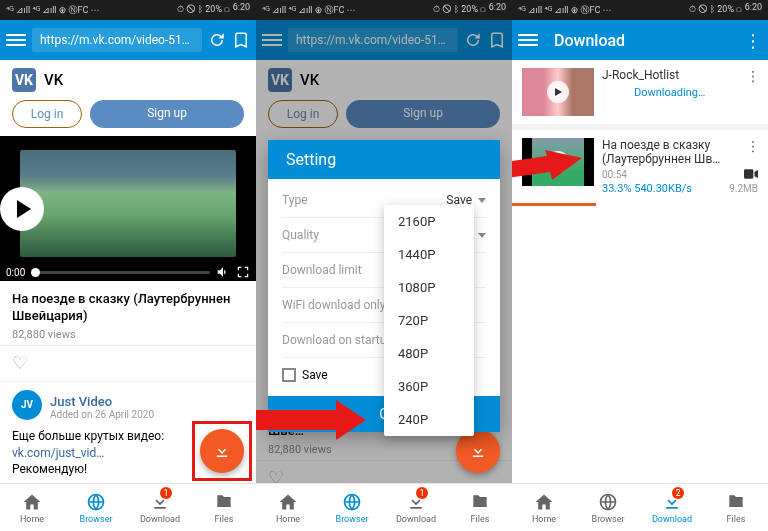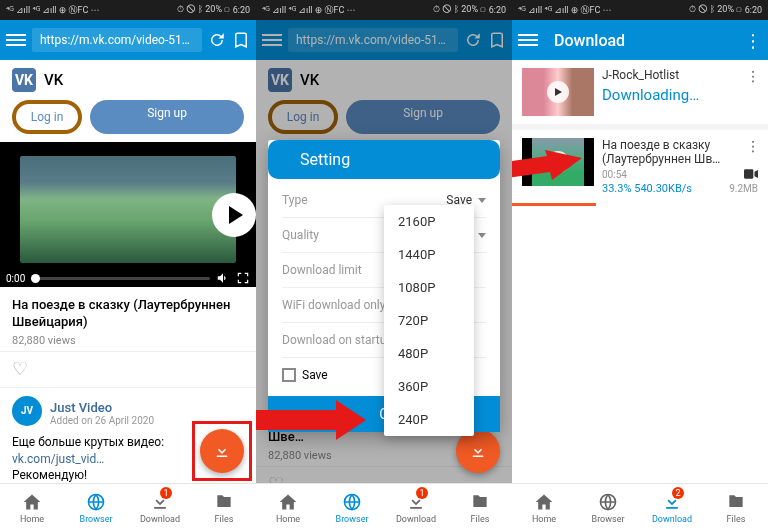--- a/index.html
+++ b/index.html
@@ -1,37 +1,37 @@
 <!DOCTYPE html>
 <html><head>
 <meta charset="utf-8">
 <style>
   * { box-sizing: border-box; margin: 0; padding: 0; }
   body { display: flex; width: 768px; height: 531px; font-family: Roboto, Arial, sans-serif; background: #ddd; overflow: hidden; }
   .screen { width: 256px; height: 531px; background: #fff; position: relative; overflow: hidden; display: flex; flex-direction: column; }
   .screen.dimmed > *:not(.modal):not(.bottom-nav):not(.status-bar):not(.quality-dropdown):not(.fab):not(.arrow-ann) { filter: brightness(0.7); }
   .status-bar { height: 20px; background: #1d1d1d; color: #d0d0d0; font-size: 9px; display: flex; align-items: center; justify-content: space-between; padding: 0 6px; }
-  .status-left, .status-right { display: flex; gap: 3px; align-items: center; }
+  .status-left, .status-right { display: flex; gap: 3px; align-items: flex-start; }
   .status-left span, .status-right span { white-space: nowrap; }
   .toolbar { height: 40px; background: #028dd6; display: flex; align-items: center; padding: 0 6px; gap: 6px; color: #fff; }
   .toolbar.download-bar { background: #028dd6; }
   .hamburger { width: 20px; display: flex; flex-direction: column; gap: 3px; }
   .hamburger div { height: 2px; background: #fff; }
   .url-bar { flex: 1; background: rgba(255,255,255,0.15); color: #fff; font-size: 12px; padding: 5px 8px; border-radius: 2px; white-space: nowrap; overflow: hidden; text-overflow: ellipsis; }
   .tb-icon { width: 18px; height: 18px; fill: #fff; }
   .toolbar-title { color: #fff; font-size: 16px; font-weight: 500; margin-left: 10px; }
   .dots { font-size: 18px; color: #fff; margin-left: auto; }
   .content { flex: 1; overflow: hidden; background: #fff; position: relative; }
   .vk-header { display: flex; align-items: center; padding: 8px 12px; gap: 8px; }
   .vk-logo { width: 24px; height: 24px; background: #4a76a8; border-radius: 4px; color: #fff; font-weight: bold; display: flex; align-items: center; justify-content: center; font-size: 14px; }
   .vk-title { font-weight: 500; font-size: 15px; }
   .auth-row { display: flex; gap: 8px; padding: 0 12px 8px; }
-  .btn-login { flex: 0 0 70px; border: 4px solid #a16207; background: #fff; color: #5a8bc1; border-radius: 18px; font-size: 12px; padding: 6px 0; text-align: center; }
+  .btn-login { flex: 0 0 70px; border: 1px solid #a16207; background: #fff; color: #5a8bc1; border-radius: 18px; font-size: 12px; padding: 6px 0; text-align: center; }
   .btn-signup { flex: 1; background: #5a8bc1; color: #fff; border-radius: 18px; font-size: 12px; padding: 6px 0; text-align: center; }
-  .video-player { position: relative; height: 145px; background: #000; display: flex; align-items: center; justify-content: flex-end; }
+  .video-player { position: relative; height: 145px; background: #000; display: flex; align-items: center; justify-content: flex-start; }
   .thumb { position: absolute; inset: 14px 20px 24px; background: linear-gradient(to top, #2a5a3e, #6aa56f 40%, #7fb384 60%, #5a7d8a 75%, #4a6d7a); border-radius: 2px; }
   .play-circle { width: 44px; height: 44px; background: #fff; border-radius: 50%; z-index: 2; display: flex; align-items: center; justify-content: center; position: relative; }
   .play-circle::after { content: ''; border-left: 14px solid #000; border-top: 9px solid transparent; border-bottom: 9px solid transparent; margin-left: 3px; }
   .vid-ctrl { position: absolute; bottom: 2px; left: 6px; right: 6px; display: flex; align-items: center; gap: 6px; color: #fff; font-size: 10px; z-index: 2;}
   .vid-ctrl .bar { flex: 1; height: 3px; background: #444; border-radius: 2px; position: relative; }
   .vid-ctrl .bar::after { content:''; position:absolute; left:0; top:-3px; width:9px; height:9px; background:#fff; border-radius:50%; }
   .vid-ctrl svg { width: 14px; height: 14px; fill: #fff; }
   .video-info { padding: 10px 12px 4px; border-bottom: 1px solid #eee; }
   .vid-title { font-size: 13px; font-weight: 500; line-height: 1.3; }
   .vid-views { font-size: 11px; color: #888; margin-top: 3px; }
@@ -50,21 +50,21 @@
   .fab { position: absolute; bottom: 58px; right: 12px; width: 44px; height: 44px; background: #f15a24; border-radius: 50%; display: flex; align-items: center; justify-content: center; box-shadow: 0 3px 6px rgba(0,0,0,0.3); z-index: 5; }
   .fab svg { width: 18px; height: 18px; fill: #fff; }
   .fab-highlight { position: absolute; bottom: 50px; right: 4px; width: 60px; height: 60px; border: 3px solid #e61919; z-index: 6; pointer-events: none; }
   .bottom-nav { position: absolute; bottom: 0; left: 0; right: 0; height: 48px; background: #fff; display: flex; border-top: 1px solid #e5e5e5; z-index: 10; }
   .nav-item { flex: 1; display: flex; flex-direction: column; align-items: center; justify-content: center; gap: 2px; font-size: 9px; color: #666; position: relative; }
   .nav-item.active { color: #028dd6; }
   .nav-item svg { width: 20px; height: 20px; fill: currentColor; }
   .badge { position: absolute; top: 3px; right: 20px; background: #e30; color: #fff; font-size: 9px; min-width: 12px; height: 12px; border-radius: 7px; display: flex; align-items: center; justify-content: center; padding: 0 2px;}
   
   .modal { position: absolute; top: 140px; left: 12px; right: 12px; background: #fff; border-radius: 3px; box-shadow: 0 6px 20px rgba(0,0,0,0.3); z-index: 8; }
-  .modal-header { background: #028dd6; color: #fff; padding: 10px 32px; font-size: 16px; border-radius: 10px; }
+  .modal-header { background: #028dd6; color: #fff; padding: 10px 18px; font-size: 16px; }
   .modal-body { padding: 4px 14px; font-size: 12px; }
   .setting-row { display: flex; align-items: center; justify-content: space-between; padding: 10px 0; border-bottom: 1px solid #eee; gap: 12px; }
   .setting-row:last-of-type { border-bottom: none; }
   .setting-label { color: #999; }
   .setting-val { color: #333; display: flex; align-items: center; gap: 6px; }
   .caret { border-left: 4px solid transparent; border-right: 4px solid transparent; border-top: 5px solid #888; }
   .checkbox { width: 14px; height: 14px; border: 2px solid #888; margin-right: 6px; }
   .save-row { display: flex; align-items: center; padding: 10px 0; }
   .modal-ok { background: #028dd6; color: #fff; text-align: center; padding: 10px; font-size: 14px; }
   .quality-dropdown { position: absolute; top: 205px; left: 128px; width: 90px; background: #fff; box-shadow: 0 3px 12px rgba(0,0,0,0.25); z-index: 9; border-radius: 2px;}
@@ -74,21 +74,21 @@
   .dl-thumb { width: 72px; height: 48px; background: #333; position: relative; flex-shrink: 0;}
   .dl-thumb.v1 { background: linear-gradient(to right, #d89 30%, #fcc 50%, #a76 70%); }
   .dl-thumb.v2 { background: linear-gradient(to top, #3a6 30%, #5a8 60%, #89a); }
   .dl-thumb.v2::before, .dl-thumb.v2::after { content:''; position:absolute; top:0; bottom:0; width: 10px; background:#000;}
   .dl-thumb.v2::before { left:0; } .dl-thumb.v2::after { right:0; }
   .dl-play { position:absolute; top:50%; left:50%; transform:translate(-50%,-50%); width:22px; height:22px; background:rgba(255,255,255,0.85); border-radius:50%; display:flex; align-items:center; justify-content:center;}
   .dl-play::after { content:''; border-left:7px solid #333; border-top:4px solid transparent; border-bottom:4px solid transparent; margin-left:1px;}
   .dl-info { flex: 1; min-width: 0; }
   .dl-title { font-size: 12px; color: #333; line-height: 1.2; white-space: nowrap; overflow: hidden; text-overflow: ellipsis;}
   .dl-title.multi { white-space: normal; display: -webkit-box; -webkit-line-clamp: 2; -webkit-box-orient: vertical; }
-  .dl-status { font-size: 15px; color: #028dd6; margin-top: 4px; }
+  .dl-status { font-size: 11px; color: #028dd6; margin-top: 4px; margin-left: 32px; }
   .dl-meta { font-size: 10px; color: #999; margin-top: 2px; display: flex; justify-content: space-between; align-items: center;}
   .dl-progress { font-size: 11px; color: #028dd6; }
   .dl-dots { position:absolute; top:8px; right:8px; color:#555; font-size:14px;}
   .prog-bar { height: 3px; background: #f15a24; width: 33%; }
   .sep { height: 6px; background: #f4f4f4; }
   
   .arrow-ann { position: absolute; z-index: 20; pointer-events: none; }
   .arrow-body { fill: #e61919; }
 </style>
 </head>

